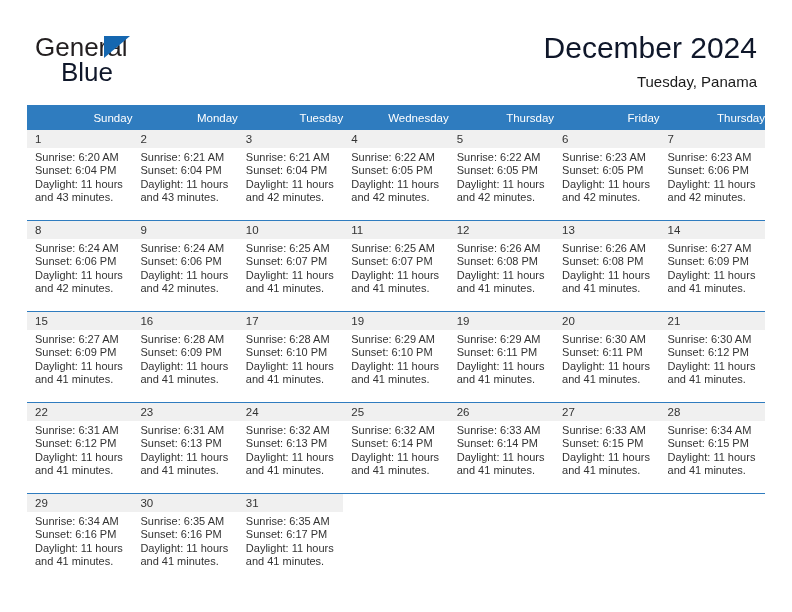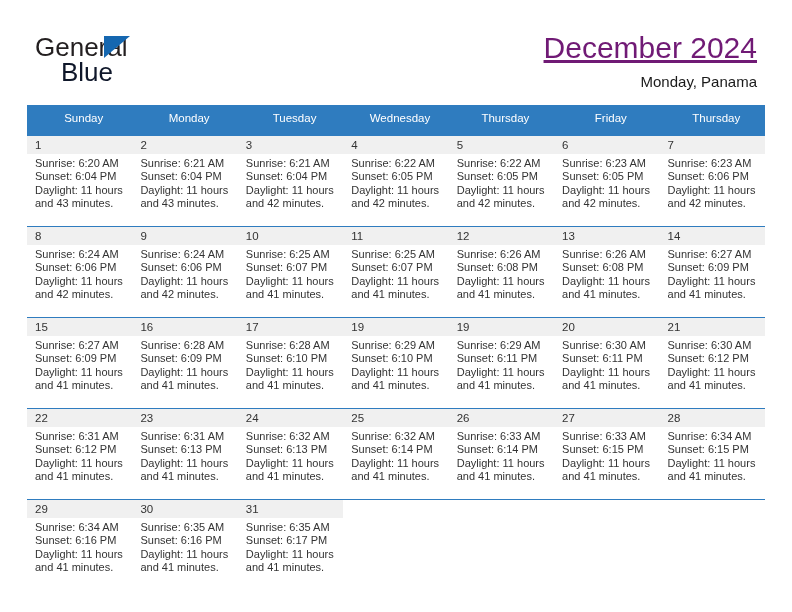--- a/index.html
+++ b/index.html
@@ -66,24 +66,23 @@
   }
 
   .title-block {
     position: absolute;
     right: 35px;
     top: 30px;
     text-align: right;
   }
   .cal-title {
     font-size: 30px;
-    color: #701a75;
+    color: #0f172a;
     line-height: 36px;
     white-space: nowrap;
-    text-decoration: underline;
   }
   .cal-subtitle {
     font-size: 15px;
     color: #1a1a1a;
     line-height: 20px;
     margin-top: 6px;
     white-space: nowrap;
   }
 
   
@@ -96,22 +95,22 @@
   .cal-table {
     width: 738px;
     border-collapse: collapse;
     table-layout: fixed;
   }
   .cal-table th {
     background: #2f7cbf;
     color: #ffffff;
     font-size: 11.5px;
     font-weight: normal;
-    text-align: center;
-    padding: 5px 0 11px 8px;
+    text-align: right;
+    padding: 5px 0 5px 8px;
     height: 15px;
     border: none;
   }
   .cal-table td {
     vertical-align: top;
     padding: 0;
     border: none;
     border-top: 1.6px solid #2f7cbf;
     height: 90px;
     background: #ffffff;
@@ -157,21 +156,21 @@
   <div class="header">
 
     <div class="logo">
       <span class="logo-general">General</span>
       <span class="logo-tri"></span>
       <span class="logo-blue">Blue</span>
     </div>
 
     <div class="title-block">
       <div class="cal-title">December 2024</div>
-      <div class="cal-subtitle">Monday, Panama</div>
+      <div class="cal-subtitle">Tuesday, Panama</div>
     </div>
 
   </div>
 
   <div class="calendar">
     <table class="cal-table">
       <thead>
         <tr id="weekday-row">
             <th>Sunday</th>
             <th>Monday</th>

